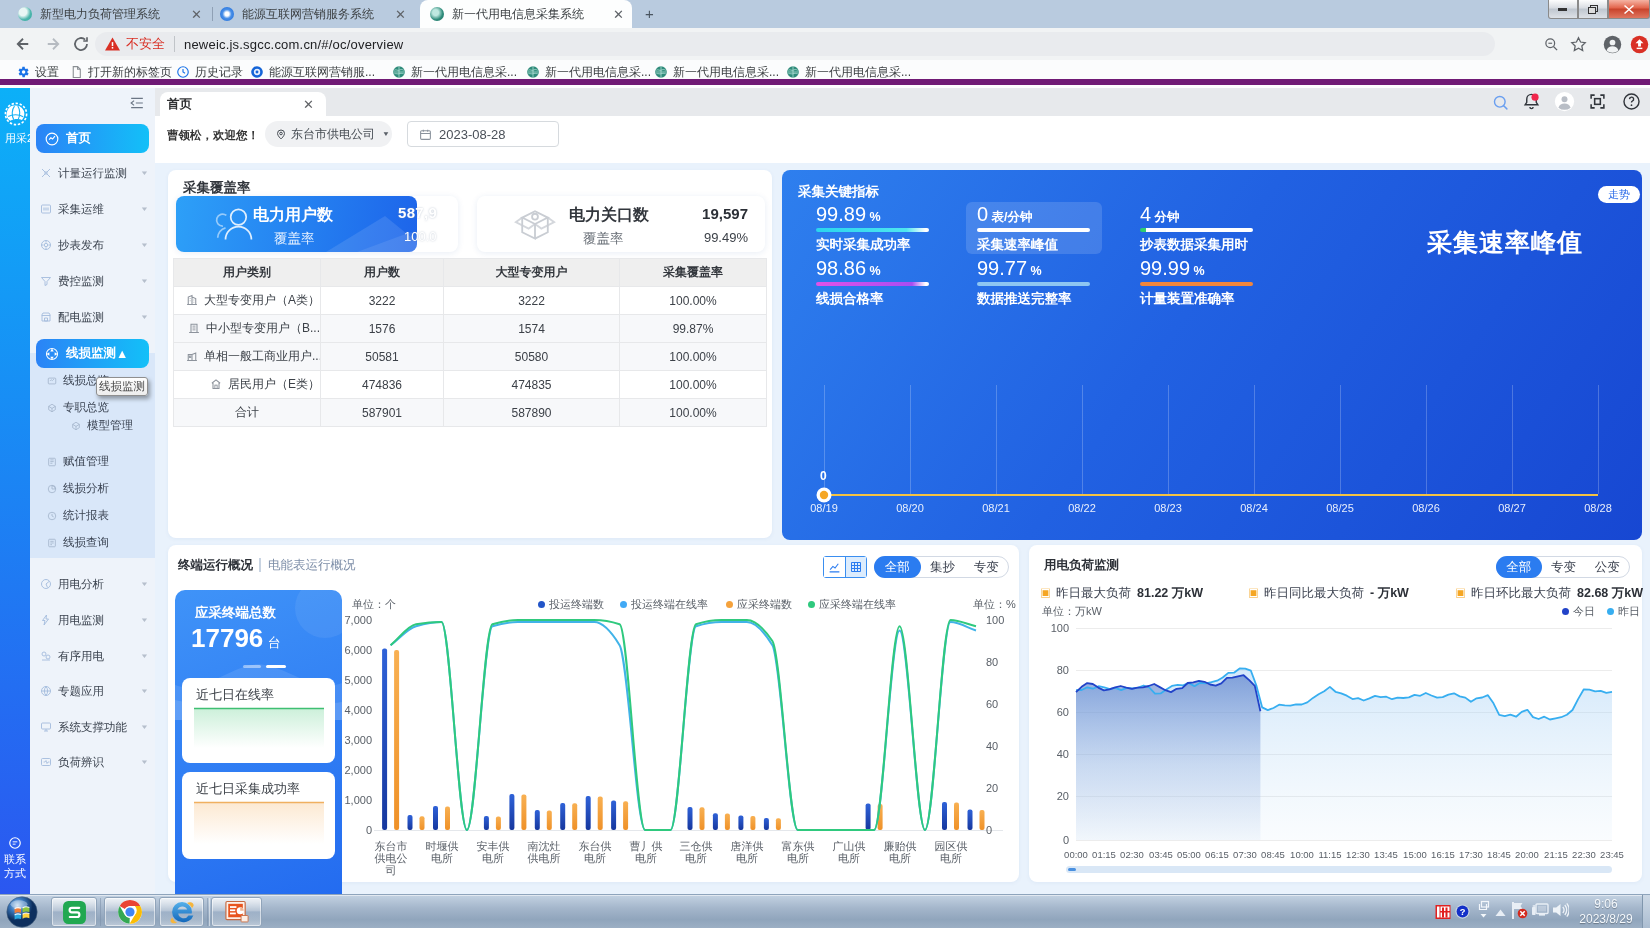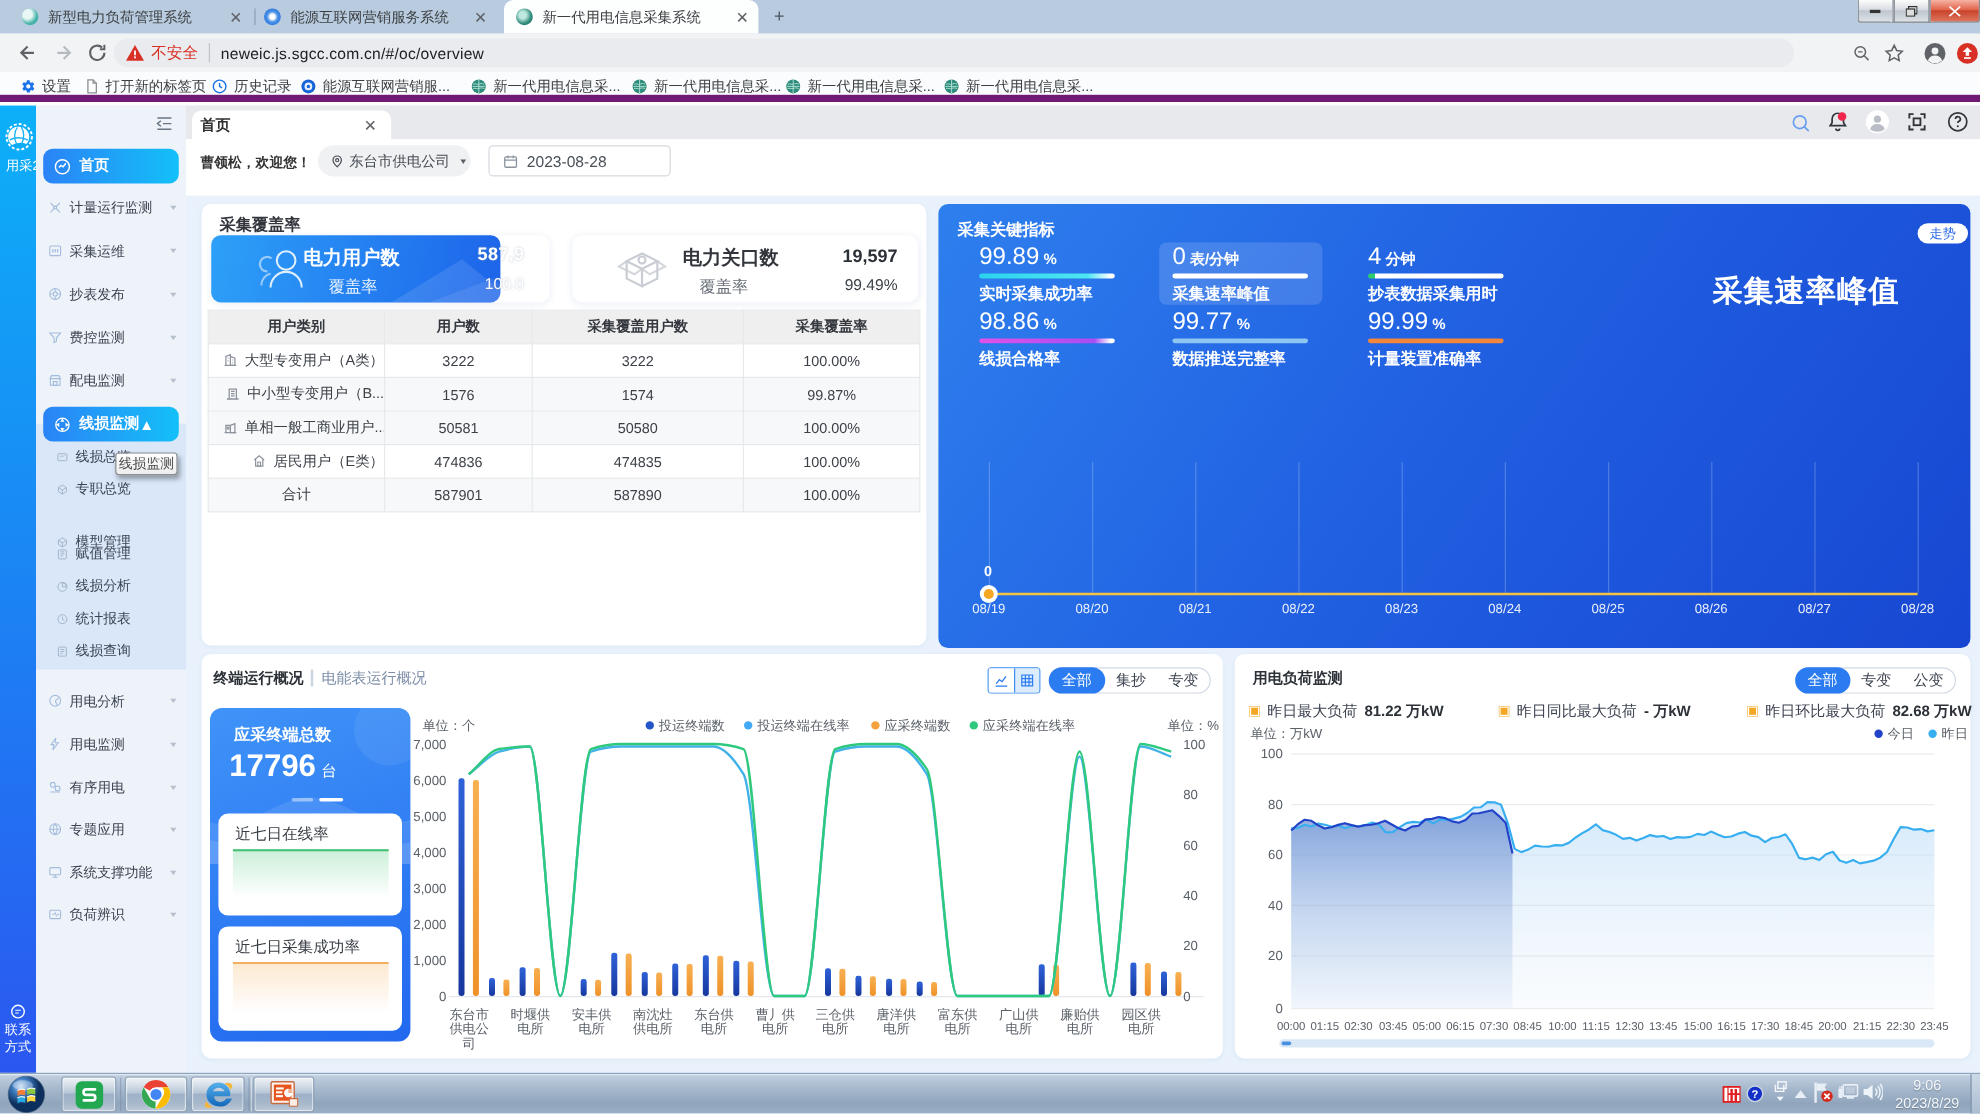--- a/index.html
+++ b/index.html
@@ -229,21 +229,21 @@
     </svg>线损监测<span class="ar" style="color:#fff;">▲</span>
 </div>
 <div class="smi" style="top:367px;"><svg class="ic" viewBox="0 0 24 24" fill="none" stroke="currentColor" stroke-width="1.8">
       <rect x="3" y="5" width="18" height="14" rx="2"></rect>
       <path d="M7 12l3-3 3 2 4-4" stroke-width="1.6"></path>
     </svg>线损总览</div>
 <div class="smi" style="top:394px;"><svg class="ic" viewBox="0 0 24 24" fill="none" stroke="currentColor" stroke-width="1.8">
       <path d="M4 8l8-5 8 5v8l-8 5-8-5z"></path>
       <path d="M4 8l8 5 8-5M12 13v8"></path>
     </svg>专职总览</div>
-<div class="smi" style="top:438px;"><svg class="ic" viewBox="0 0 24 24" fill="none" stroke="currentColor" stroke-width="1.8">
+<div class="smi" style="top:412px;padding-left:24px;"><svg class="ic" viewBox="0 0 24 24" fill="none" stroke="currentColor" stroke-width="1.8">
       <path d="M4 8l8-5 8 5v8l-8 5-8-5z"></path>
       <path d="M4 8l8 5 8-5M12 13v8"></path>
     </svg>模型管理</div>
 <div class="smi" style="top:448px;"><svg class="ic" viewBox="0 0 24 24" fill="none" stroke="currentColor" stroke-width="1.8">
       <rect x="4" y="3" width="16" height="18" rx="2"></rect>
       <path d="M8 7h8M8 11h8M8 15h5"></path>
     </svg>赋值管理</div>
 <div class="smi" style="top:475px;"><svg class="ic" viewBox="0 0 24 24" fill="none" stroke="currentColor" stroke-width="1.8">
       <circle cx="12" cy="12" r="9"></circle>
       <path d="M12 12V4a8 8 0 0 1 8 8z"></path>
@@ -357,21 +357,21 @@
     <div style="position:absolute;left:92px;top:9px;font-size:16px;font-weight:bold;color:#32363c;">电力关口数</div>
     <div style="position:absolute;left:106px;top:34px;font-size:13.5px;color:#676d75;">覆盖率</div>
     <div style="position:absolute;right:17px;top:9px;font-size:15px;font-weight:bold;color:#2b2f36;">19,597</div>
     <div style="position:absolute;right:17px;top:34px;font-size:13px;color:#3c4148;">99.49%</div>
   </div>
   <table id="covtab" style="position:absolute;left:5px;top:88px;width:593px;border-collapse:collapse;table-layout:fixed;font-size:12px;color:#3c4148;">
     <tbody>
         <tr style="background:#efefef;font-weight:bold;color:#33373d;">
       <td style="width:147px;">用户类别</td>
           <td style="width:123px;">用户数</td>
-          <td style="width:176px;">采集覆盖用户数</td>
+          <td style="width:176px;">大型专变用户</td>
           <td style="width:147px;">采集覆盖率</td>
     </tr>
     <tr>
           <td class="lf"><svg class="bsv" width="12" height="12" viewBox="0 0 16 16" fill="none" stroke="#8d939c" stroke-width="1.4">
               <path d="M3 14V4l5-2v12M8 14h5V6l-5-2"></path>
               <path d="M5 6h1M5 9h1M10 8h1M10 11h1" stroke-width="1.2"></path>
               <path d="M1.5 14h13"></path>
             </svg>大型专变用户（A类）</td>
           <td>3222</td>
           <td>3222</td>
@@ -481,21 +481,21 @@
         <svg width="12" height="12" viewBox="0 0 24 24" fill="none" stroke="#2b7cf0" stroke-width="2">
           <path d="M3 3h18v18H3zM3 9h18M3 15h18M9 3v18M15 3v18"></path>
         </svg>
       </div>
   </div>
   <div style="position:absolute;left:706px;top:11px;width:135px;height:22px;border:1px solid #d2d9e4;border-radius:12px;background:#fff;display:flex;align-items:center;font-size:12.5px;color:#3c4250;">
     <div style="width:47px;height:22px;background:#2b7cf0;border-radius:11px;color:#fff;display:flex;align-items:center;justify-content:center;margin-left:-1px;">全部</div>
     <div style="width:44px;text-align:center;">集抄</div>
     <div style="width:44px;text-align:center;">专变</div>
   </div>
-  <div style="position:absolute;left:7px;top:45px;width:167px;height:278px;border-radius:10px;background:linear-gradient(160deg,#3f93f8,#2168ef);overflow:hidden;padding-left:10px;">
+  <div style="position:absolute;left:7px;top:45px;width:167px;height:338px;border-radius:10px;background:linear-gradient(160deg,#3f93f8,#2168ef);overflow:hidden;padding-left:10px;">
     <svg style="position:absolute;left:0;top:0;" width="167" height="130" viewBox="0 0 167 130">
         <path d="M0 95c30 12 60-26 90-20s50 28 77 18v37H0z" fill="rgba(255,255,255,.10)"></path>
         <path d="M0 110c40 10 80-18 110-10s40 16 57 12v18H0z" fill="rgba(255,255,255,.12)"></path>
         <circle cx="150" cy="18" r="30" fill="rgba(255,255,255,.07)"></circle>
       </svg>
     <div style="position:absolute;left:20px;top:14px;font-size:13.5px;color:#fff;font-weight:bold;">应采终端总数</div>
     <div style="position:absolute;left:16px;top:33px;color:#fff;"><span style="font-size:26px;font-weight:bold;">17796</span> <span style="font-size:13px;">台</span></div>
     <div style="position:absolute;left:68px;top:75px;width:18px;height:3px;border-radius:2px;background:rgba(255,255,255,.45);"></div>
     <div style="position:absolute;left:91px;top:75px;width:20px;height:3px;border-radius:2px;background:#fff;"></div>
     <div style="position:absolute;left:7px;top:88px;width:153px;height:85px;background:#fff;border-radius:8px;">

